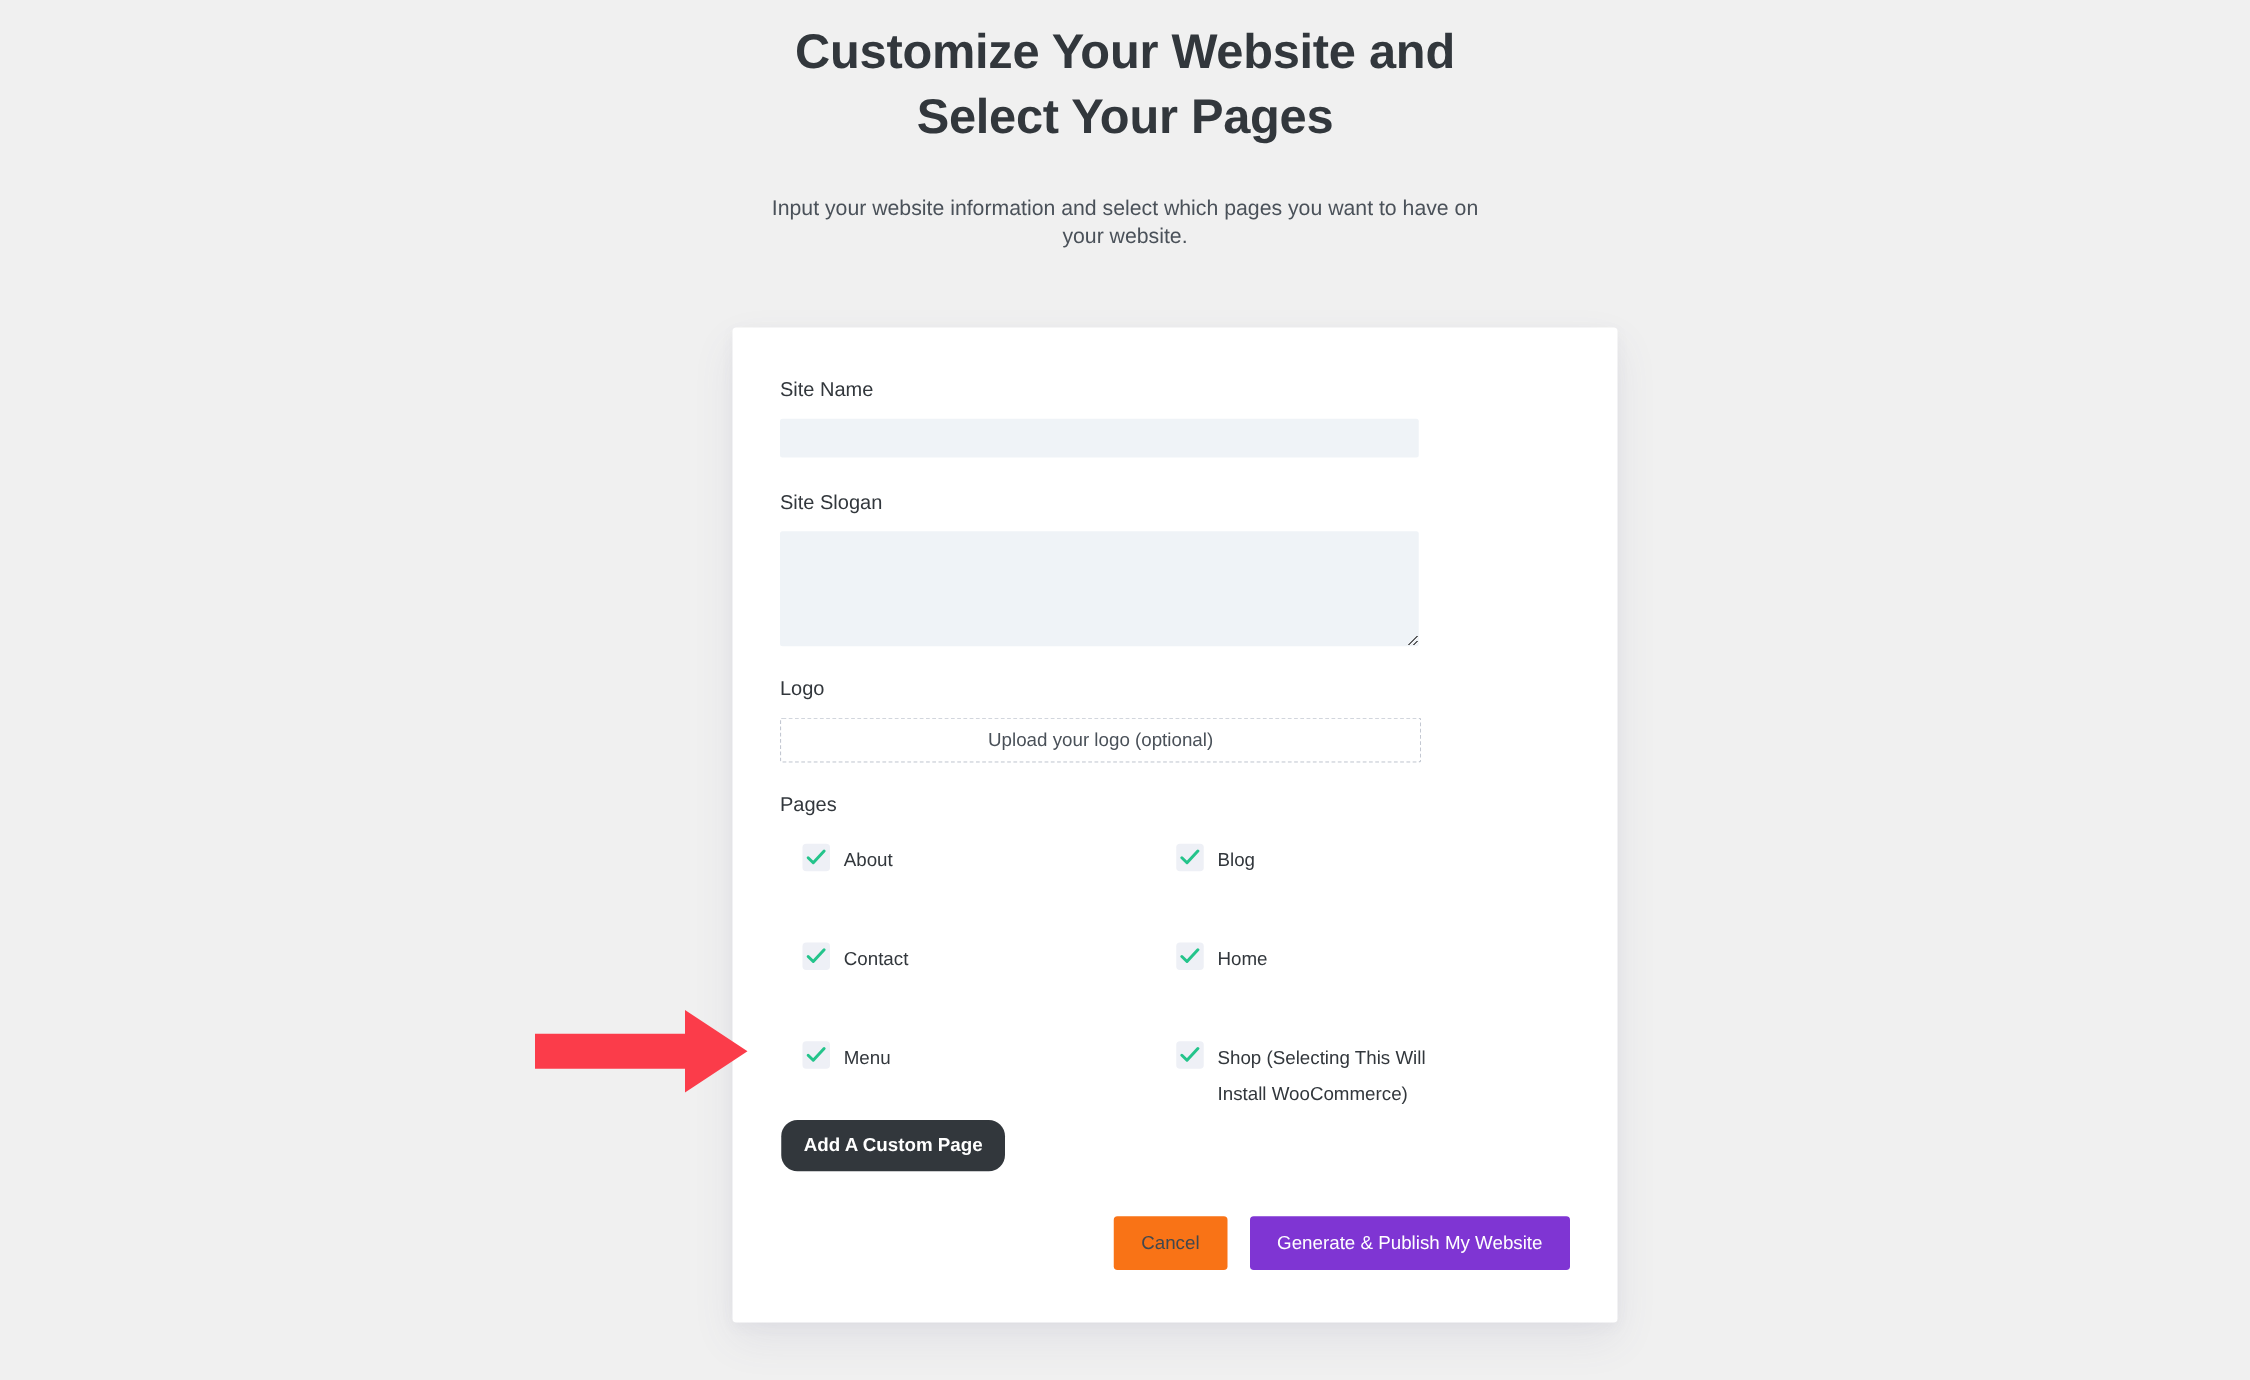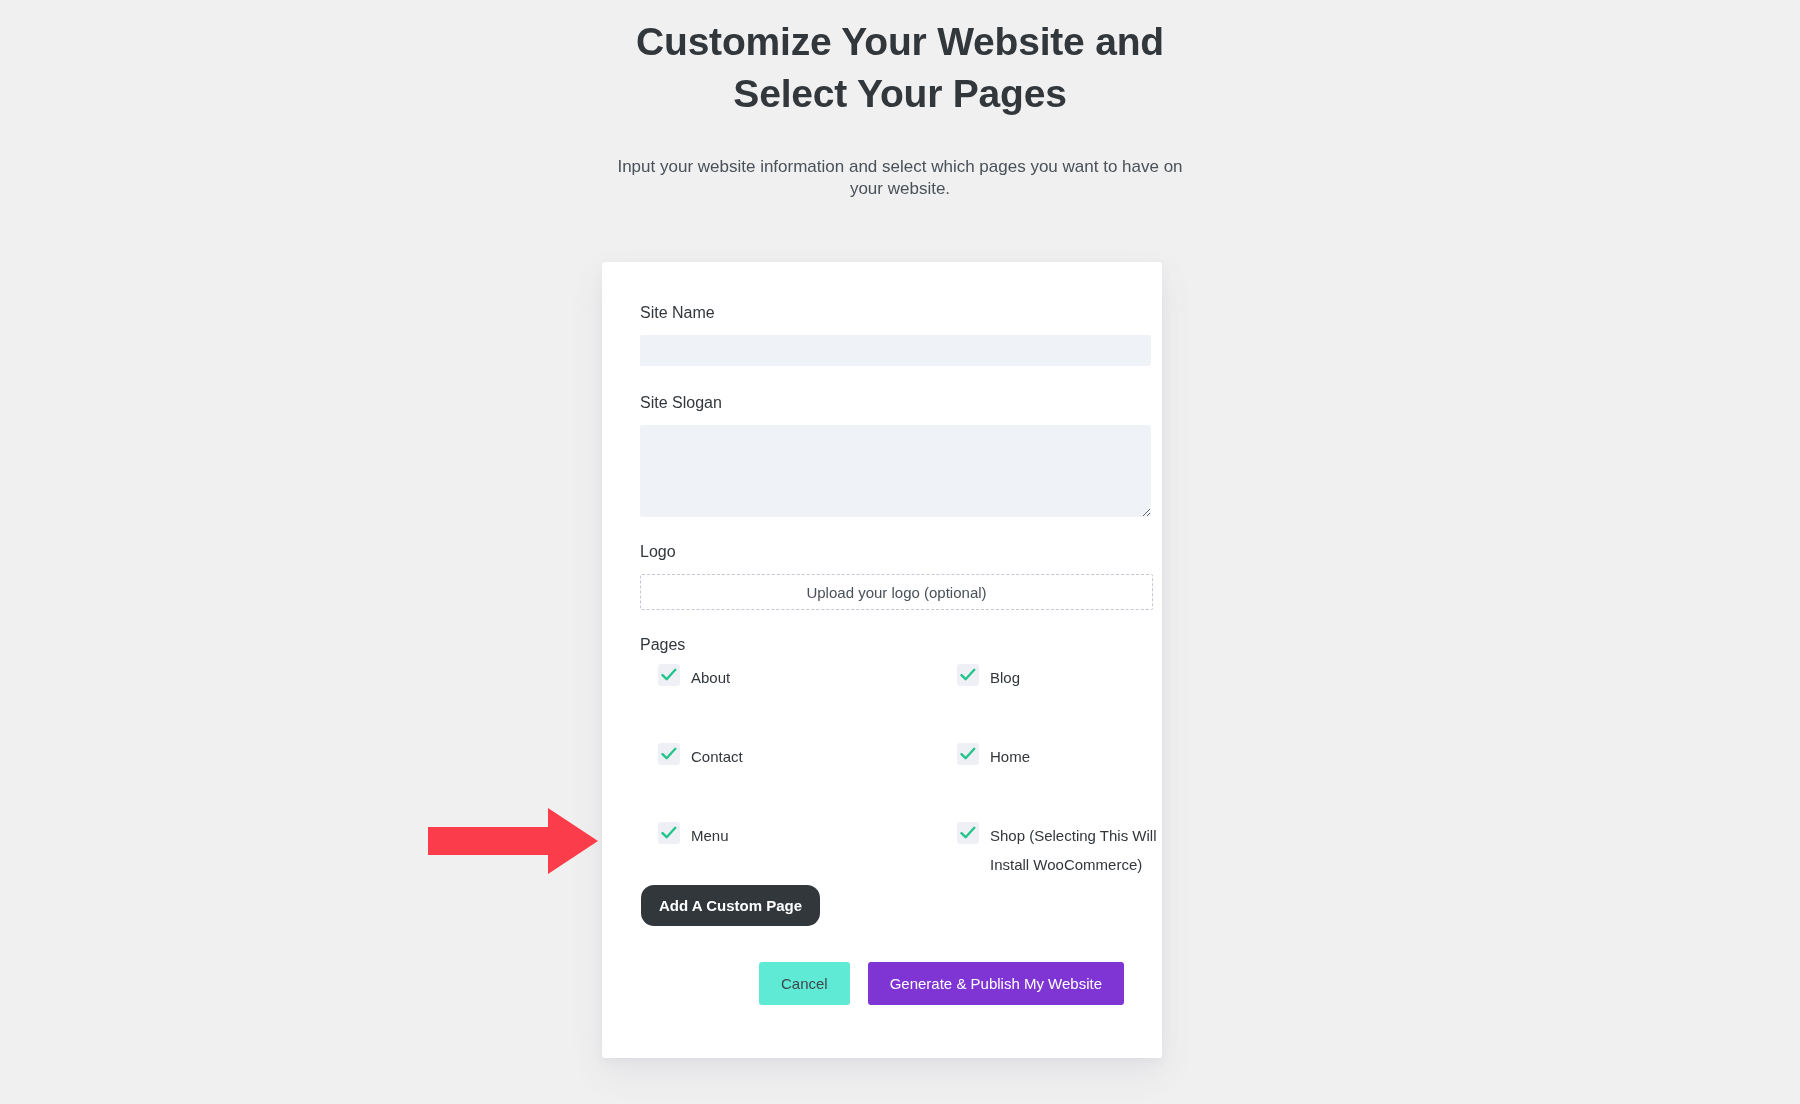--- a/index.html
+++ b/index.html
@@ -43,23 +43,23 @@
     font-size: 17px;
     line-height: 22px;
     color: #4a5159;
     max-width: 590px;
     font-weight: 400;
   }
 
   
   .card {
     position: absolute;
-    left: 602px;
+    left: 586px;
     top: 262px;
-    width: 560px;
+    width: 708px;
     height: 796px;
     background: #ffffff;
     border-radius: 3px;
     box-shadow: 0 14px 34px rgba(90, 90, 130, 0.09),
                 0 3px 10px rgba(90, 90, 130, 0.05);
   }
 
   .card-inner {
     padding: 40px 38px 34px 38px;
   }
@@ -125,21 +125,21 @@
 
   .upload-text {
     font-size: 15px;
     color: #4a5159;
   }
 
   
   .pages-label {
     font-size: 16px;
     color: #32373c;
-    margin-bottom: 9px;
+    margin-bottom: 20px;
     display: block;
   }
 
   .pages-grid {
     display: grid;
     grid-template-columns: 267px 267px;
     row-gap: 0px;
     column-gap: 0px;
     padding-left: 18px;
     gap: 32px;
@@ -197,21 +197,21 @@
   .footer-actions {
     display: flex;
     justify-content: flex-end;
     align-items: center;
     gap: 18px;
     margin-top: 36px;
     padding-right: 0px;
   }
 
   .btn-cancel {
-    background: #5eead4;
+    background: #f97316;
     color: #41474e;
     font-size: 15px;
     font-family: "Liberation Sans", sans-serif;
     border: none;
     border-radius: 3px;
     padding: 13px 22px;
     cursor: pointer;
   }
 
   .btn-generate {

